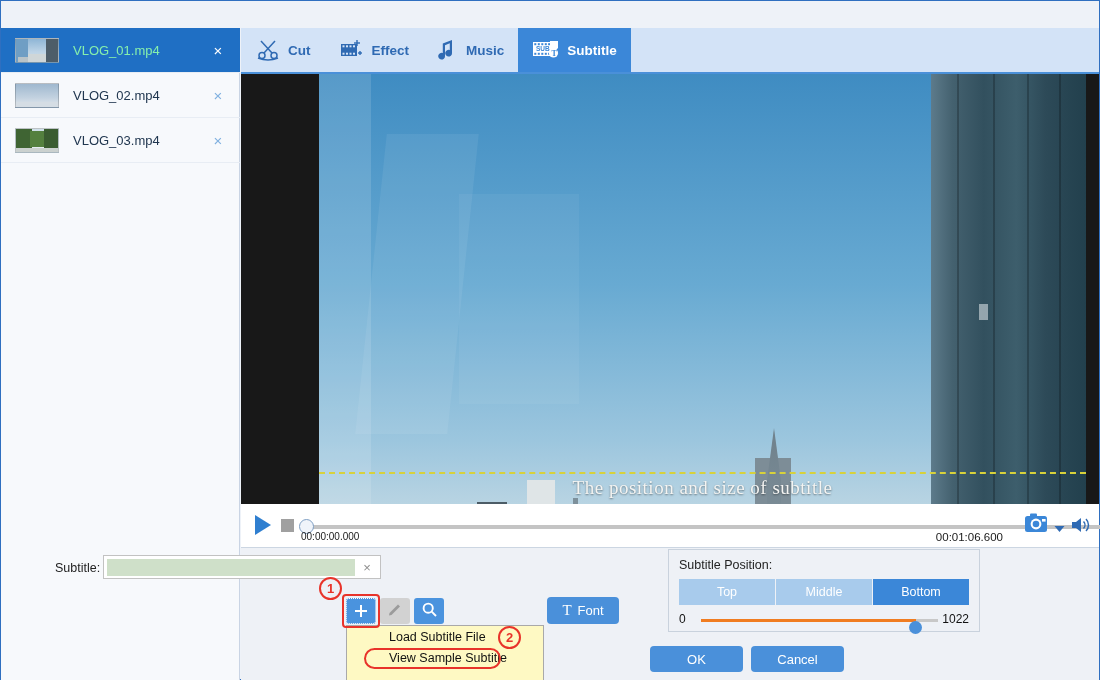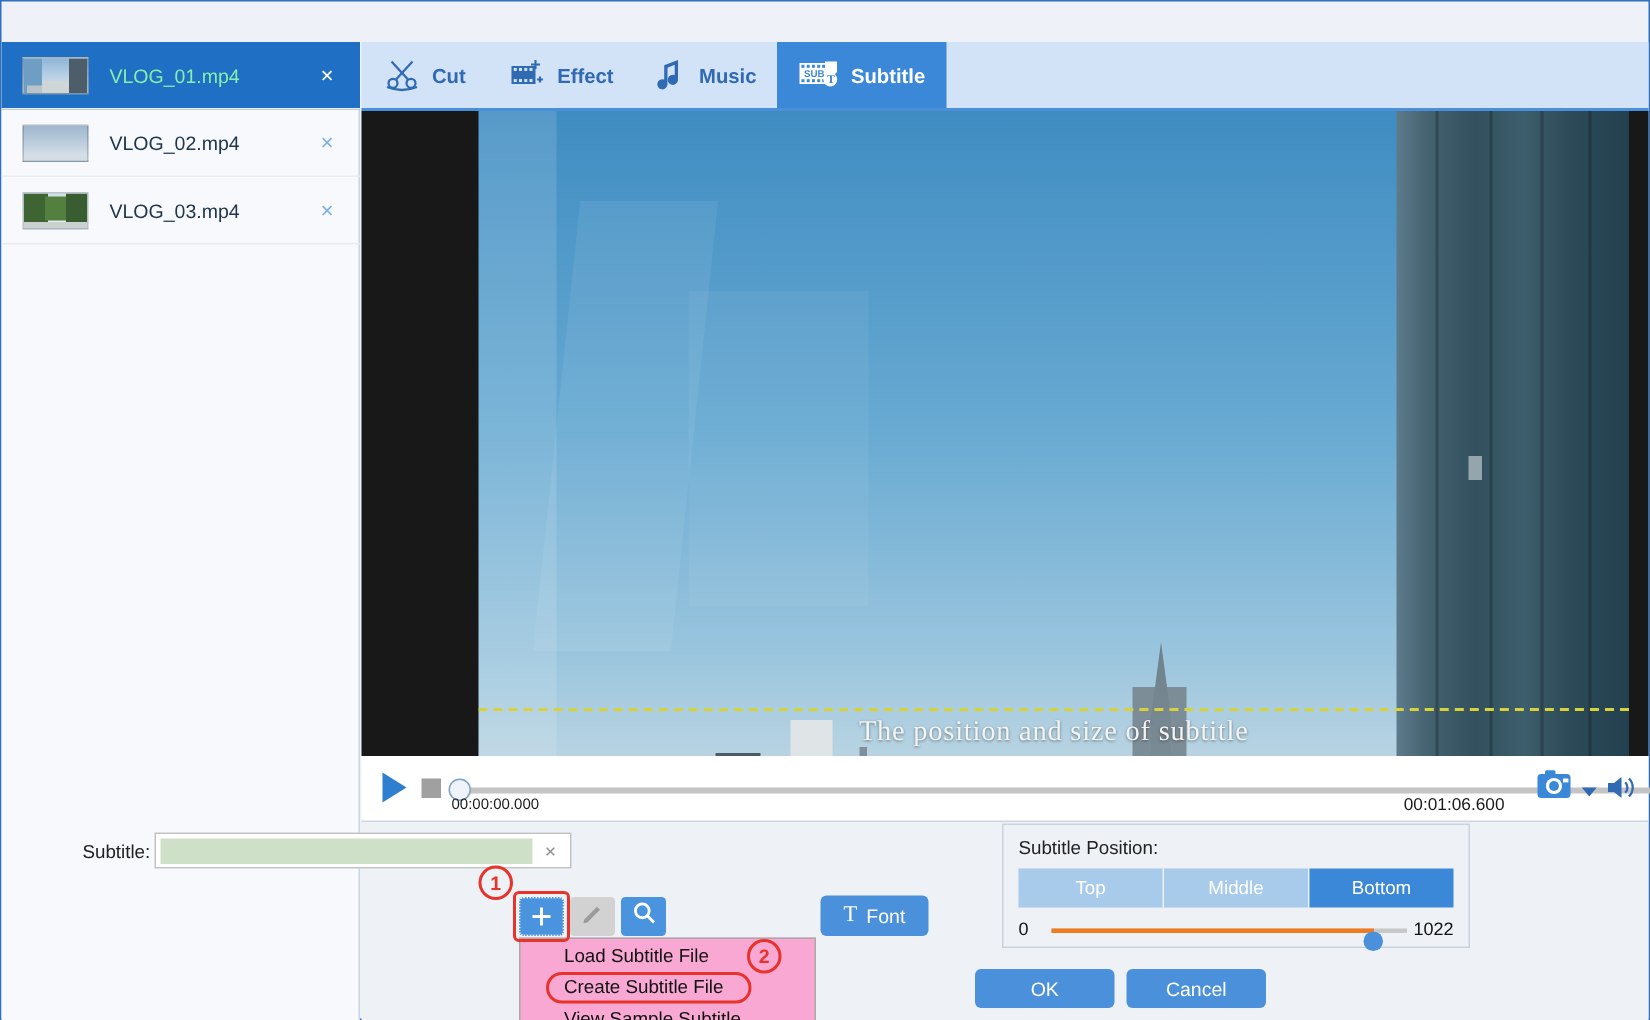--- a/index.html
+++ b/index.html
@@ -211,21 +211,21 @@
   .act-btn {
     position:absolute; top:645px; width:93px; height:26px; border-radius:4px;
     background:#4a90da; color:#fff; font-size:13px;
     display:flex; align-items:center; justify-content:center;
   }
   #ok-btn { left:649px; } #cancel-btn { left:750px;text-align:right; }
 
   
   #menu {
     position:absolute; left:345px; top:624px; width:198px; height:56px;
-    background:#f9a8d4; border:1px solid #a9a9a9; z-index:40;
+    background:#fef9c3; border:1px solid #a9a9a9; z-index:40;padding-left:13px;
   }
   .mi {
     height:21px; padding-left:29px; display:flex; align-items:center;
     font-size:12.5px; color:#111;
   }
 
   
   .anno-circle {
     position:absolute; border:2px solid #e8332a; border-radius:50%;
     color:#e8332a; font-size:13px; font-weight:bold;
@@ -492,21 +492,20 @@
   <div id="font-btn">
     <span style="font-family:'Liberation Serif',serif;font-size:15px;">T</span>
     <span>Font</span>
   </div>
 
   <div class="act-btn" id="ok-btn">OK</div>
   <div class="act-btn" id="cancel-btn">Cancel</div>
 
   <div id="menu">
     <div class="mi">Load Subtitle File</div>
-    <div class="mi">Create Subtitle File</div>
     <div class="mi">View Sample Subtitle</div>
   </div>
 
   <div class="anno-box" id="anno-box-1"></div>
   <div class="anno-box" id="anno-box-2"></div>
   <div class="anno-circle" id="anno-1">1</div>
   <div class="anno-circle" id="anno-2">2</div>
 
 </div>
 

